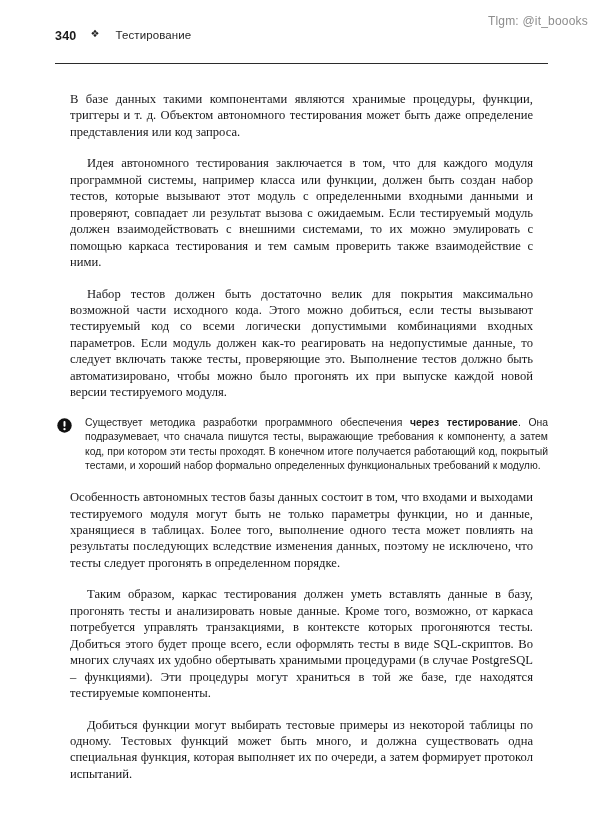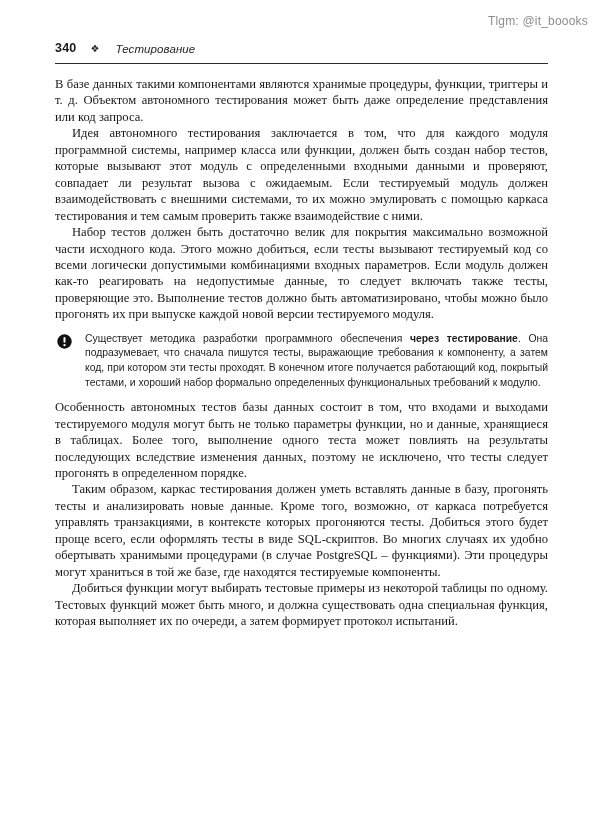--- a/index.html
+++ b/index.html
@@ -34,65 +34,64 @@
     font-size: 12px;
     letter-spacing: 0.2px;
     color: #8d8d8d;
     white-space: nowrap;
   }
 
   
   .runhead {
     position: absolute;
     left: 55px;
-    top: 41px;
+    top: 29px;
     width: 493px;
     display: flex;
-    align-items: flex-end;
+    align-items: flex-start;
     font-family: "Liberation Sans", "DejaVu Sans", sans-serif;
   }
   .runhead .folio {
     font-size: 12.5px;
     font-weight: bold;
     color: #1a1a1a;
     letter-spacing: 0.2px;
   }
   .runhead .ornament {
     font-size: 10px;
     color: #232323;
     margin-left: 14px;
     margin-right: 16px;
     position: relative;
     top: -1px;
   }
   .runhead .chaptertitle {
     font-size: 11.5px;
     color: #262626;
     letter-spacing: 0.1px;
-    font-style: italic;
   }
   .rule {
     position: absolute;
     left: 55px;
     top: 63px;
     width: 493px;
     height: 1px;
     background: #2b2b2b;
   }
 
   
   .column {
     position: absolute;
     left: 55px;
     top: 76px;
     width: 493px;
   }
 
   p.body {
-    margin: 0;
+    margin: 15px;
     font-size: 12.6px;
     line-height: 16.45px;
     text-align: justify;
     text-justify: inter-word;
     text-indent: 17px;
     hyphens: manual;
     color: #18181a;
   }
   p.body.first { text-indent: 0; }
 

